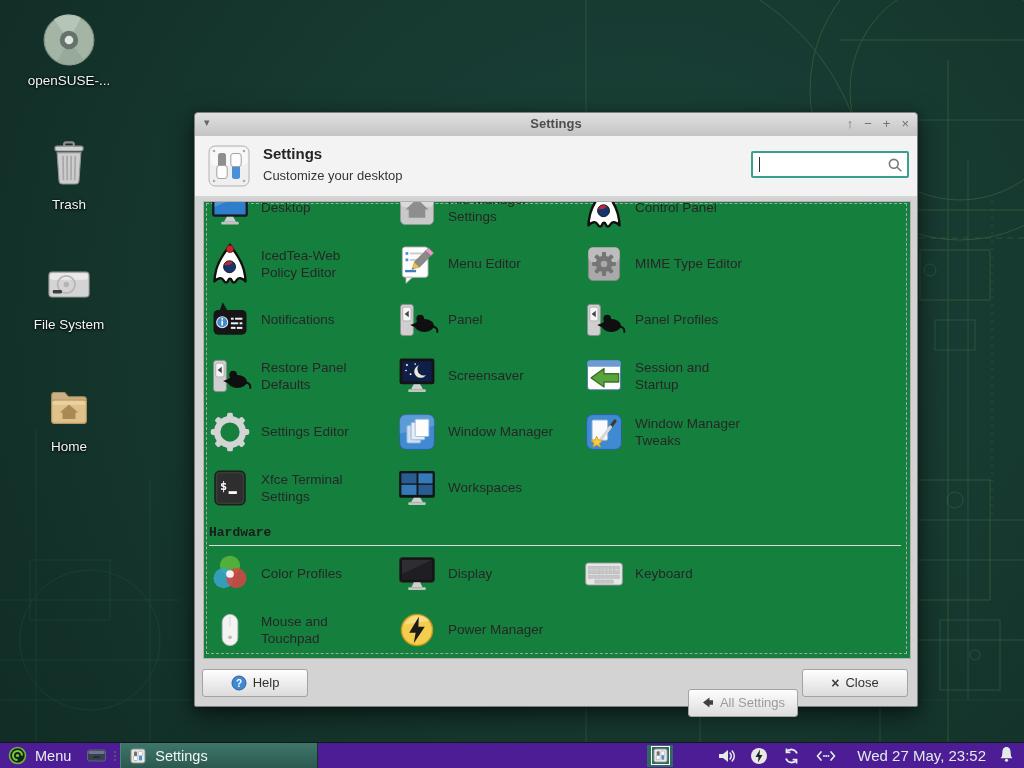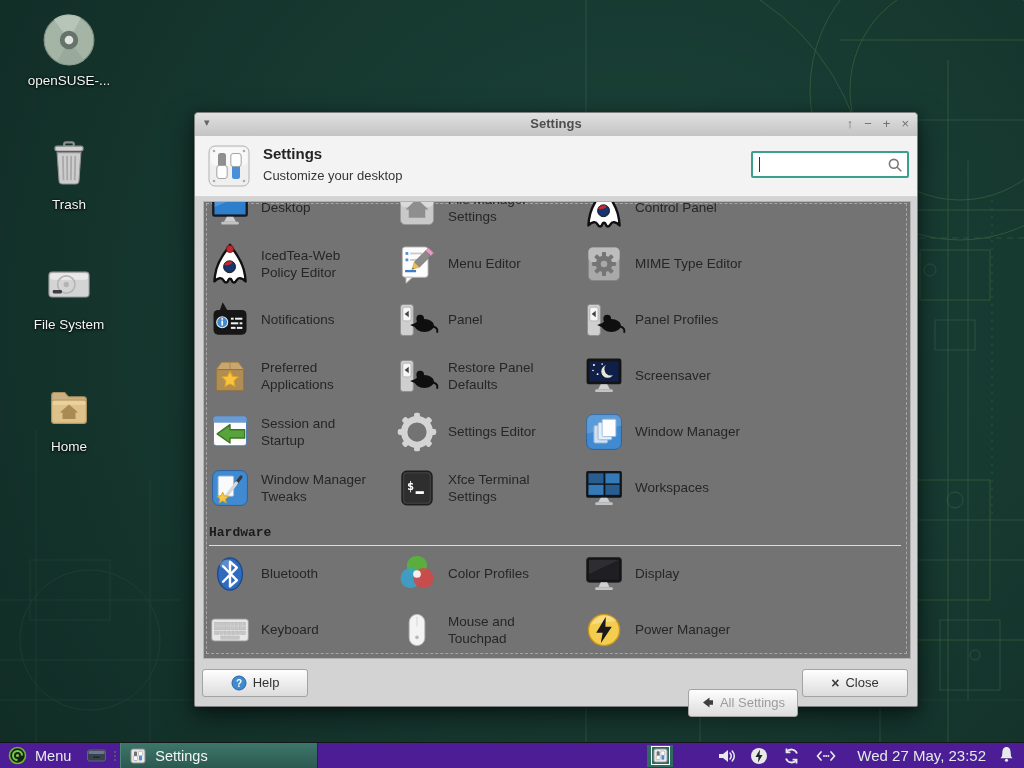--- a/index.html
+++ b/index.html
@@ -32,21 +32,21 @@
   .hdr-title{position:absolute;left:68px;top:9px;font-size:15px;font-weight:bold;color:#242424;}
   .hdr-sub{position:absolute;left:68px;top:32px;font-size:13px;color:#363636;}
   .searchwrap{position:absolute;right:8px;top:15px;width:158px;height:27px;
     background:#fff;border:2px solid #3aa08e;border-radius:2px;box-sizing:border-box;}
   .searchwrap input{position:absolute;left:4px;top:1px;width:126px;height:20px;
     border:none;outline:none;font-size:13px;background:transparent;}
   .caret{position:absolute;left:6px;top:4px;width:1px;height:15px;background:#333;}
   .sicon{position:absolute;right:4px;top:4px;width:16px;height:16px;}
   
   .content{position:absolute;left:8px;top:88px;width:706px;height:456px;
-    background:#737373;border:1px solid #b2b2b2;box-sizing:content-box;overflow:hidden;}
+    background:#15803d;border:1px solid #b2b2b2;box-sizing:content-box;overflow:hidden;}
   .focusrect{position:absolute;left:2px;right:3px;top:1px;bottom:4px;
     border:1px dashed #a6a6a6;pointer-events:none;}
   .iv{position:relative;top:-22px;}
   .grid{display:grid;grid-template-columns:187px 187px 187px;}
   .cell{height:56px;display:flex;align-items:center;gap:9px;padding-left:4px;cursor:pointer;}
   .cell svg{width:44px;height:44px;flex:0 0 44px;}
   .cell-label{font-size:13.5px;color:#262626;line-height:1.28;max-width:116px;}
   .hw-header{margin:2px 4px 0 5px;width:692px;padding:7px 0 5px 0;font-size:13px;
     font-weight:bold;color:#1b1b1b;border-bottom:1px solid #dcdcdc;font-family:Liberation Mono, monospace;}
   
@@ -473,26 +473,20 @@
             <span class="cell-label">Panel</span>
           </div>
           <div class="cell">
             <svg>
                   <use href="#sym-panel"></use>
                 </svg>
             <span class="cell-label">Panel Profiles</span>
           </div>
           <div class="cell">
             <svg>
-                  <use href="#sym-starbox"></use>
-                </svg>
-            <span class="cell-label">Preferred Applications</span>
-          </div>
-          <div class="cell">
-            <svg>
                   <use href="#sym-panel"></use>
                 </svg>
             <span class="cell-label">Restore Panel Defaults</span>
           </div>
           <div class="cell">
             <svg>
                   <use href="#sym-saver"></use>
                 </svg>
             <span class="cell-label">Screensaver</span>
           </div>
@@ -530,26 +524,20 @@
             <svg>
                   <use href="#sym-workspaces"></use>
                 </svg>
             <span class="cell-label">Workspaces</span>
           </div>
         </div>
 
         <div class="hw-header">Hardware</div>
 
         <div class="grid">
-          <div class="cell">
-            <svg>
-                  <use href="#sym-bluetooth"></use>
-                </svg>
-            <span class="cell-label">Bluetooth</span>
-          </div>
           <div class="cell">
             <svg>
                   <use href="#sym-colors"></use>
                 </svg>
             <span class="cell-label">Color Profiles</span>
           </div>
           <div class="cell">
             <svg>
                   <use href="#sym-display"></use>
                 </svg>

